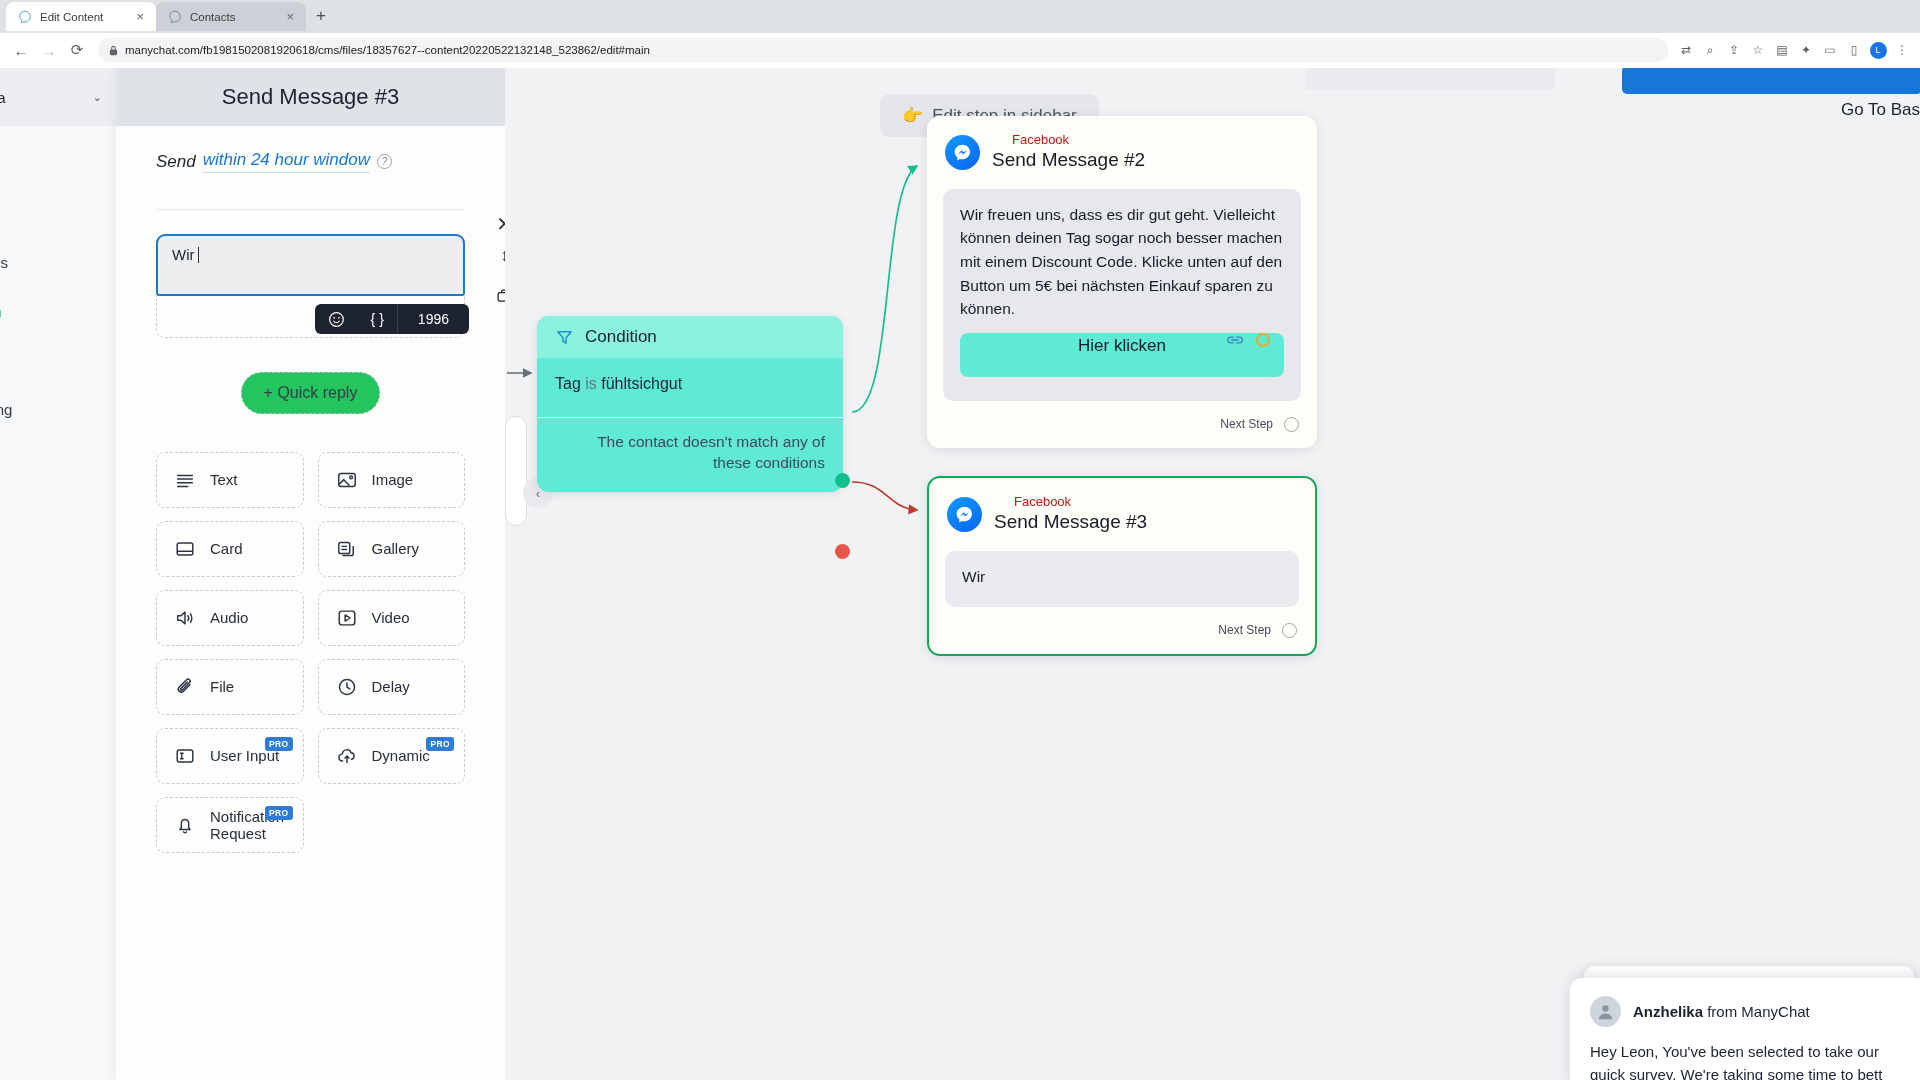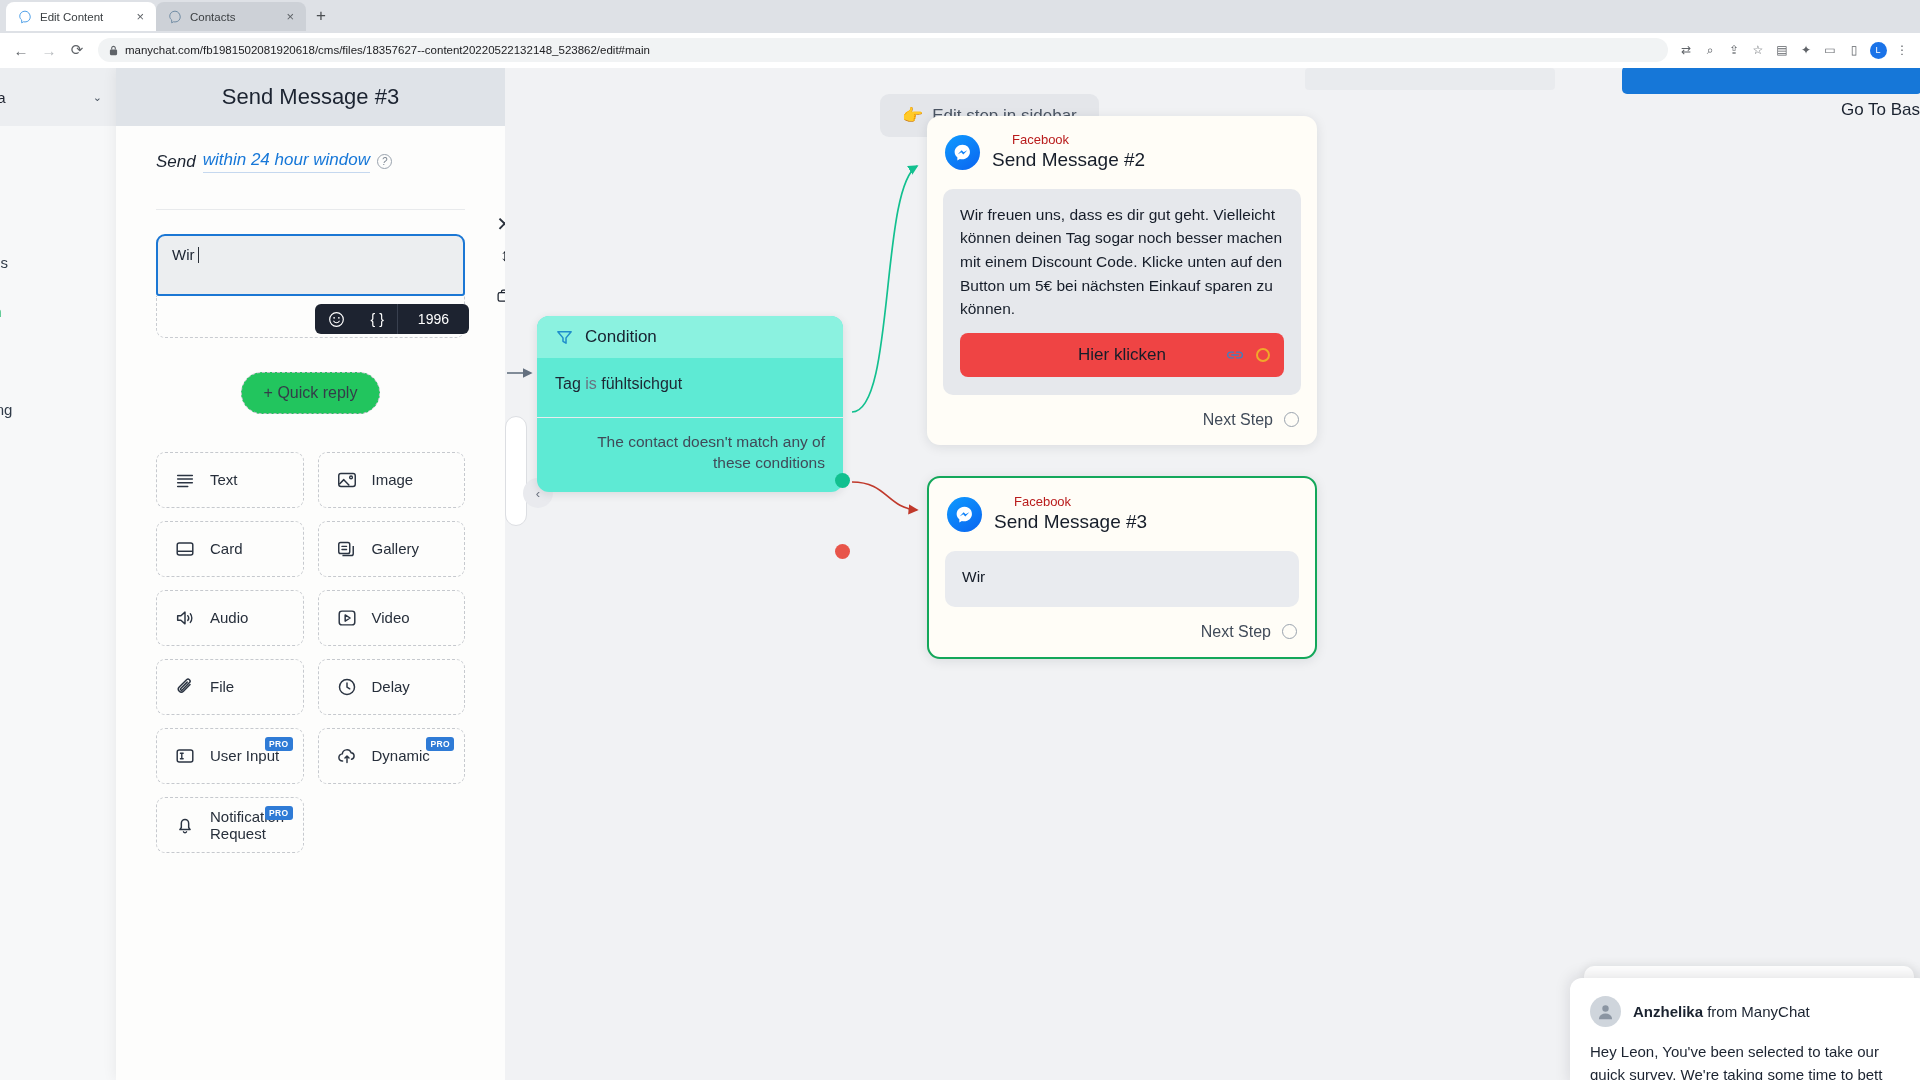--- a/index.html
+++ b/index.html
@@ -159,29 +159,29 @@
   .fb-ico { width: 35px; height: 35px; border-radius: 50%; flex: 0 0 35px;
             background: linear-gradient(145deg,#0f9bff,#0a64f0); display:flex;align-items:center;justify-content:center; }
   .mh-text .platform { font-size: 13px; color: #b91c1c; line-height: 1.25; margin-left: 20px; }
   .mh-text .mtitle { font-size: 19px; color: #161d29; line-height: 1.3; }
   .bubble {
     margin: 6px 16px 0 16px; background: #e6e8ec; border-radius: 10px;
     padding: 14px 17px; font-size: 15.5px; line-height: 1.52; color: #161d29;
   }
   .bubble.plain { background:#e9ebef; padding: 14px 17px; }
   .cta {
-    margin: 12px 0 4px 0; background: #ef4444; border-radius: 8px; height: 44px;
-    display: flex; align-items: center; justify-content: center; position: relative;
+    margin: 12px 0 10px 0; background: #5eead4; border-radius: 8px; height: 44px;
+    display: flex; align-items: flex-start; justify-content: center; position: relative;
     font-size: 17px; color: #161d29;
   }
   .cta .cta-icons { position: absolute; right: 14px; display:flex; align-items:center; gap:12px; }
   .ring { width: 14px; height: 14px; border-radius: 50%; border: 2px solid #f0a92a; }
   .next-step {
     display: flex; align-items: center; justify-content: flex-end; gap: 11px;
-    padding: 16px 18px 16px 0; font-size: 16px; color: #414b59;
+    padding: 16px 18px 16px 0; font-size: 12px; color: #414b59;
   }
   .ns-dot { width: 15px; height: 15px; border-radius: 50%; border: 1.6px solid #9aa3ae; }
 
   
   .chat-widget {
     position: absolute; right: -10px; bottom: -6px; width: 360px;
     background: #fff; border-radius: 12px 12px 0 0; box-shadow: 0 -2px 16px rgba(20,25,35,.13);
     padding: 18px 20px 0 20px;
   }
   .cw-ghost { position:absolute; right:6px; bottom:96px; width:330px; height:18px; background:#fff; border-radius:10px 10px 0 0; box-shadow:0 -2px 10px rgba(20,25,35,.07); }

